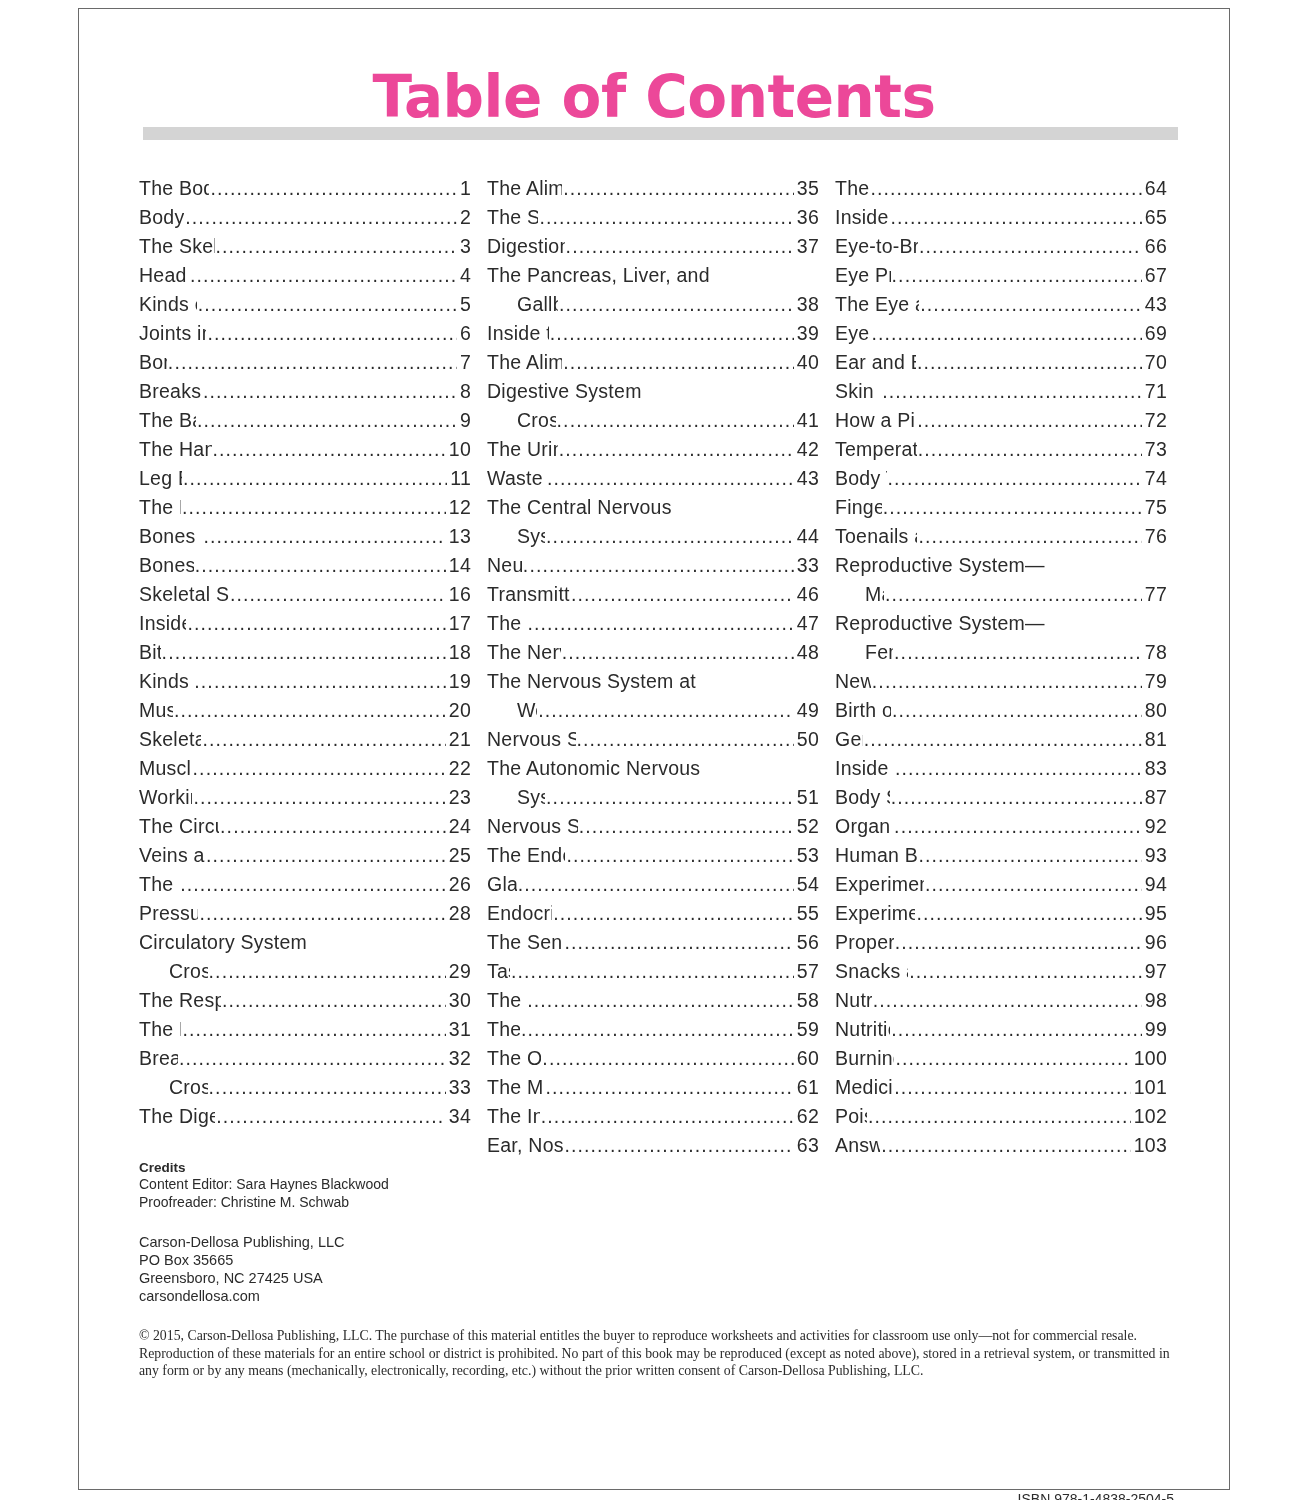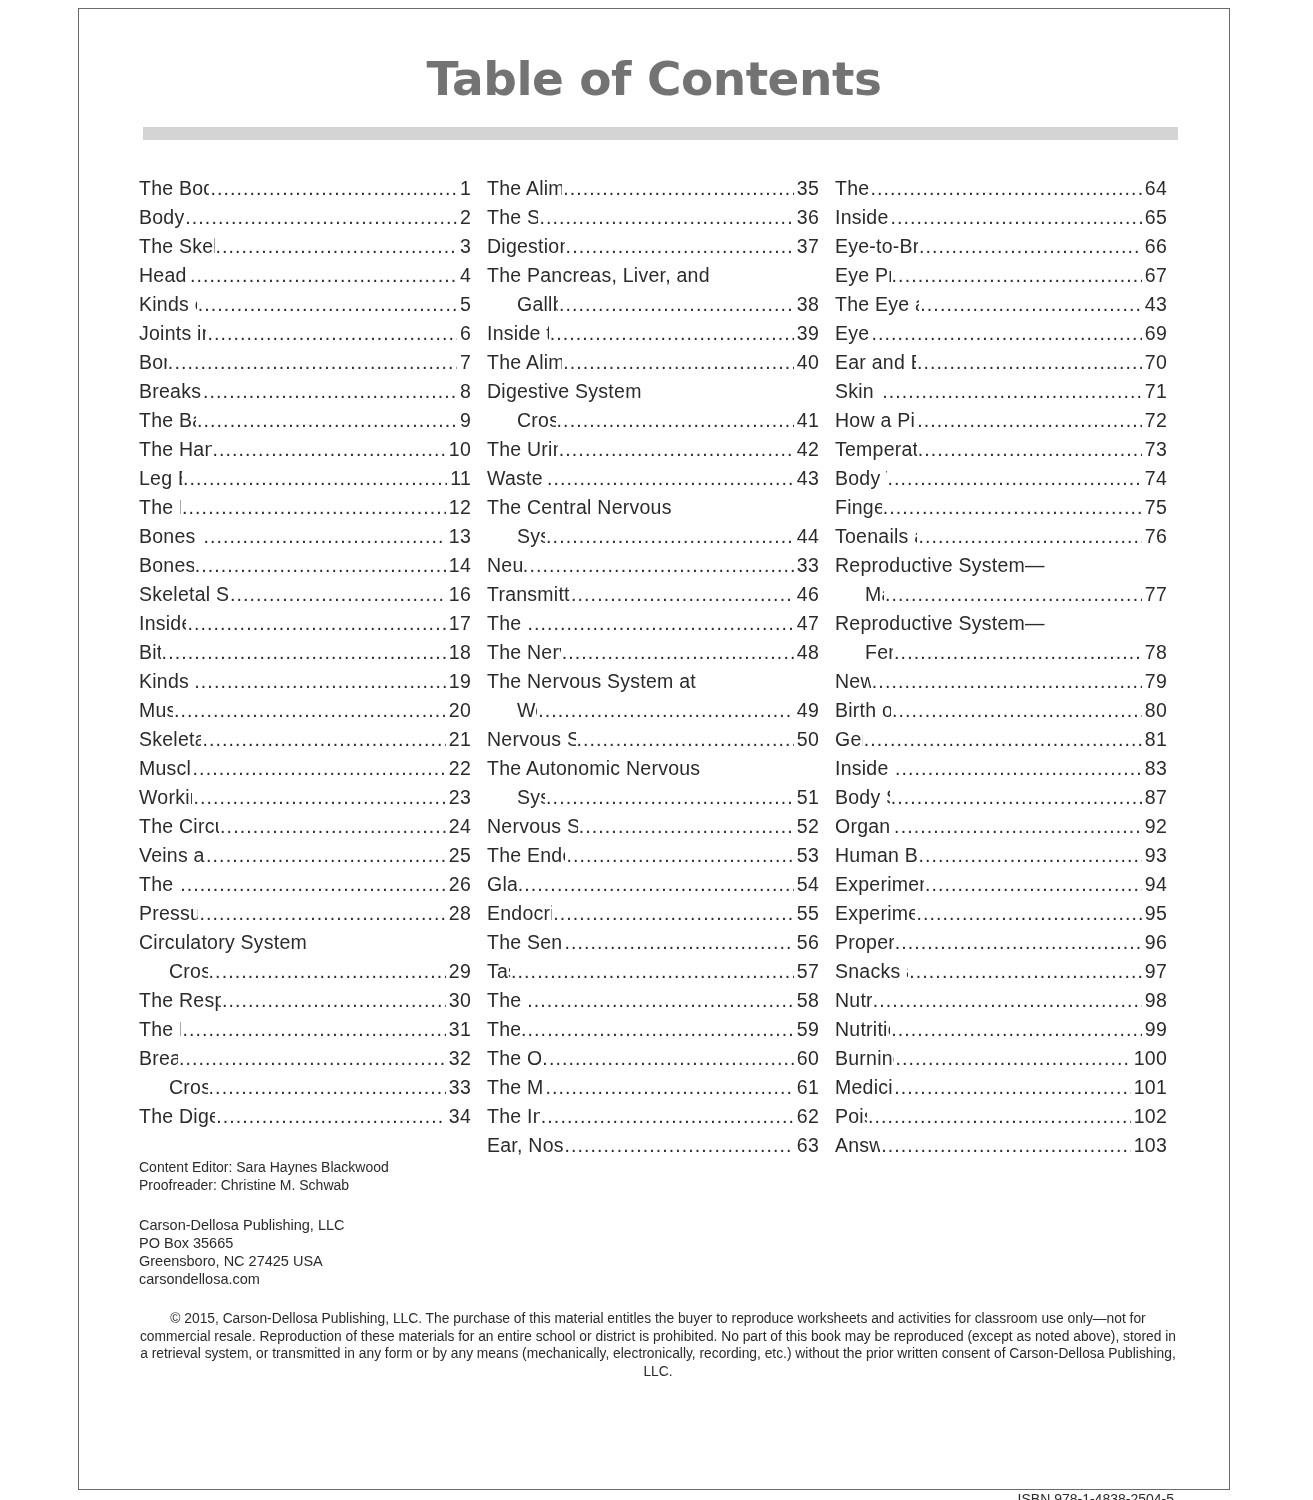--- a/index.html
+++ b/index.html
@@ -30,25 +30,25 @@
   #title-block {
     position: absolute;
     left: 0;
     top: 46px;
     width: 100%;
     text-align: center;
   }
   #page-title {
     font-family: "DejaVu Sans", sans-serif;
     font-weight: bold;
-    font-size: 47px;
+    font-size: 58px;
     letter-spacing: -0.5px;
-    color: #737373;
+    color: #ec4899;
     line-height: 1.0;
-    margin: 0;
+    margin: 13px;
   }
 
   #title-rule {
     position: absolute;
     left: 64px;
     top: 118px;
     width: 1035px;
     height: 13px;
     background: #d4d4d4;
   }
@@ -139,24 +139,24 @@
   .address-block {
     margin-top: 22px;
   }
   .address-line {
     font-family: "Liberation Sans", sans-serif;
     font-size: 14.5px;
     line-height: 18px;
   }
   .legal {
     margin-top: 22px;
-    font-family: Liberation Sans, sans-serif;
+    font-family: Liberation Serif, serif;
     font-size: 13.8px;
     line-height: 17.5px;
-    text-align: center;
+    text-align: left;
     width: 1038px;
   }
   #isbn {
     position: absolute;
     left: 60px;
     top: 1482px;
     width: 1035px;
     text-align: right;
     font-family: "Liberation Sans", sans-serif;
     font-size: 14px;
@@ -868,20 +868,21 @@
           <span class="ln">
             <span class="tlabel">Answer Key</span>
             <span class="leader" aria-hidden="true">..........................................................................................</span>
             <span class="tpage">103</span>
           </span>
         </div>
       </div>
     </div>
 
   <div id="footer">
+    <div class="credits-head">Credits</div>
     <div class="credits-line">Content Editor: Sara Haynes Blackwood</div>
     <div class="credits-line">Proofreader: Christine M. Schwab</div>
 
 
     <div class="address-block" id="address-block">
         <div class="address-line">Carson-Dellosa Publishing, LLC</div>
         <div class="address-line">PO Box 35665</div>
         <div class="address-line">Greensboro, NC 27425 USA</div>
         <div class="address-line">carsondellosa.com</div>
       </div>

